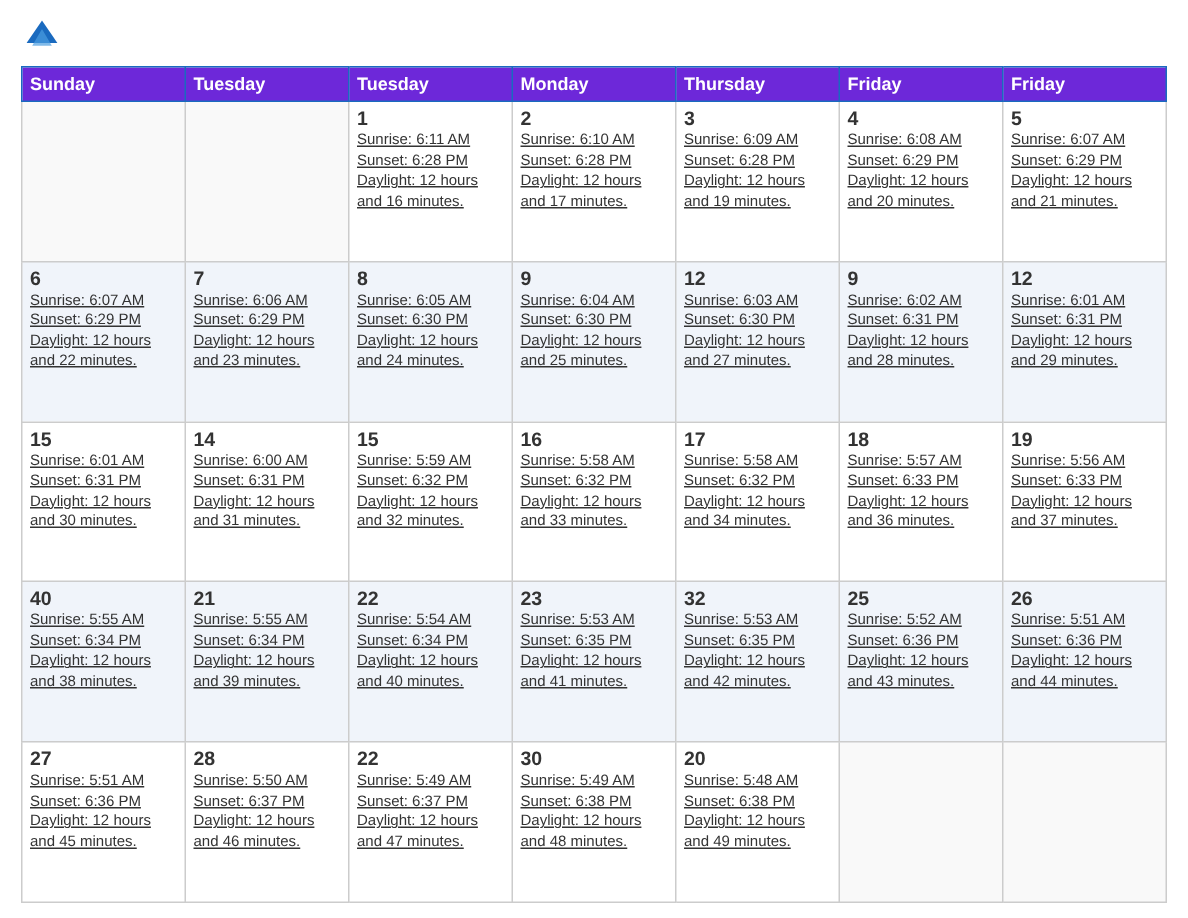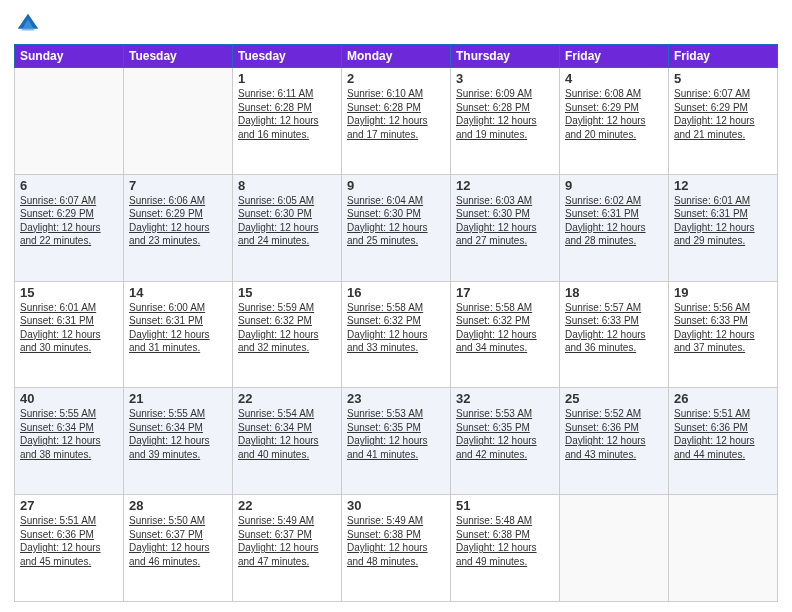--- a/index.html
+++ b/index.html
@@ -253,21 +253,21 @@
           </td>
           <td>
             <span class="day-num">22</span>
             <div class="day-detail">Sunrise: 5:49 AM<br>Sunset: 6:37 PM<br>Daylight: 12 hours and 47 minutes.</div>
           </td>
           <td>
             <span class="day-num">30</span>
             <div class="day-detail">Sunrise: 5:49 AM<br>Sunset: 6:38 PM<br>Daylight: 12 hours and 48 minutes.</div>
           </td>
           <td>
-            <span class="day-num">51</span>
+            <span class="day-num">20</span>
             <div class="day-detail">Sunrise: 5:48 AM<br>Sunset: 6:38 PM<br>Daylight: 12 hours and 49 minutes.</div>
           </td>
           <td class="empty"></td>
           <td class="empty"></td>
         </tr>
       </tbody>
   </table>
 </div>
 
 </body></html>

